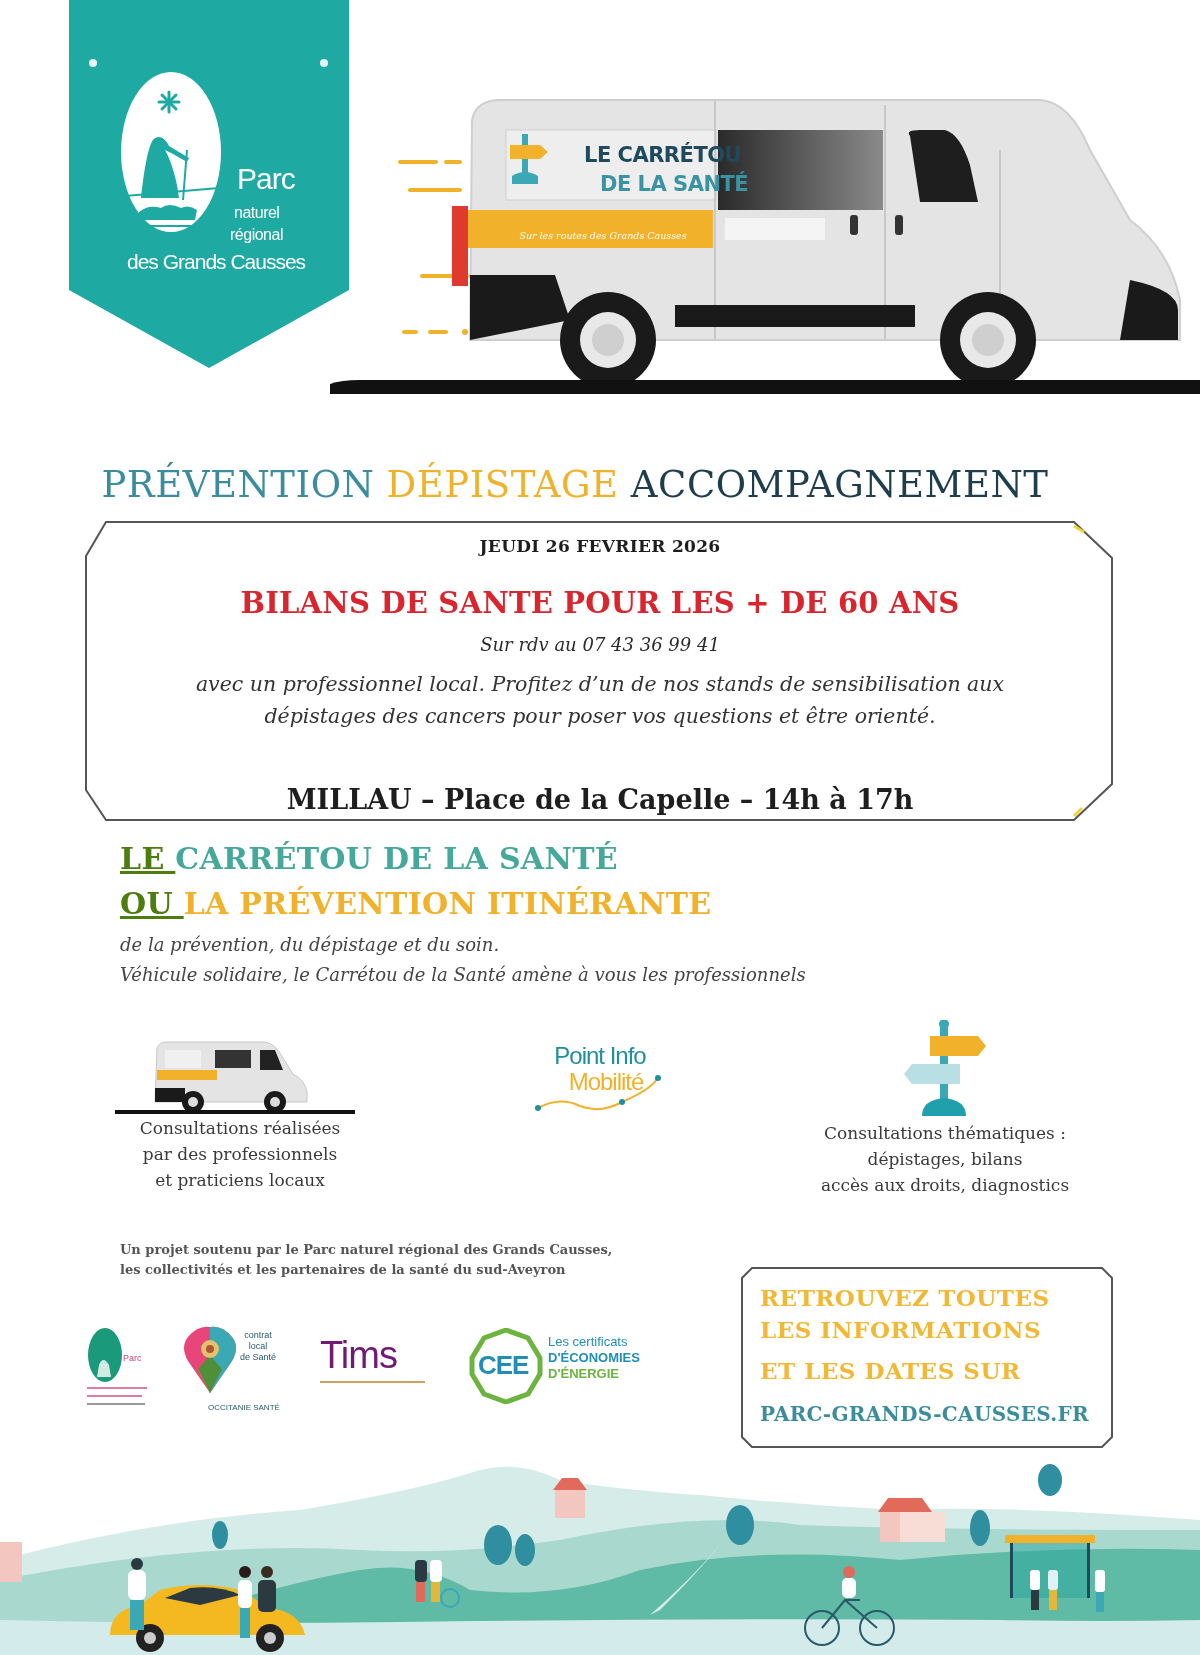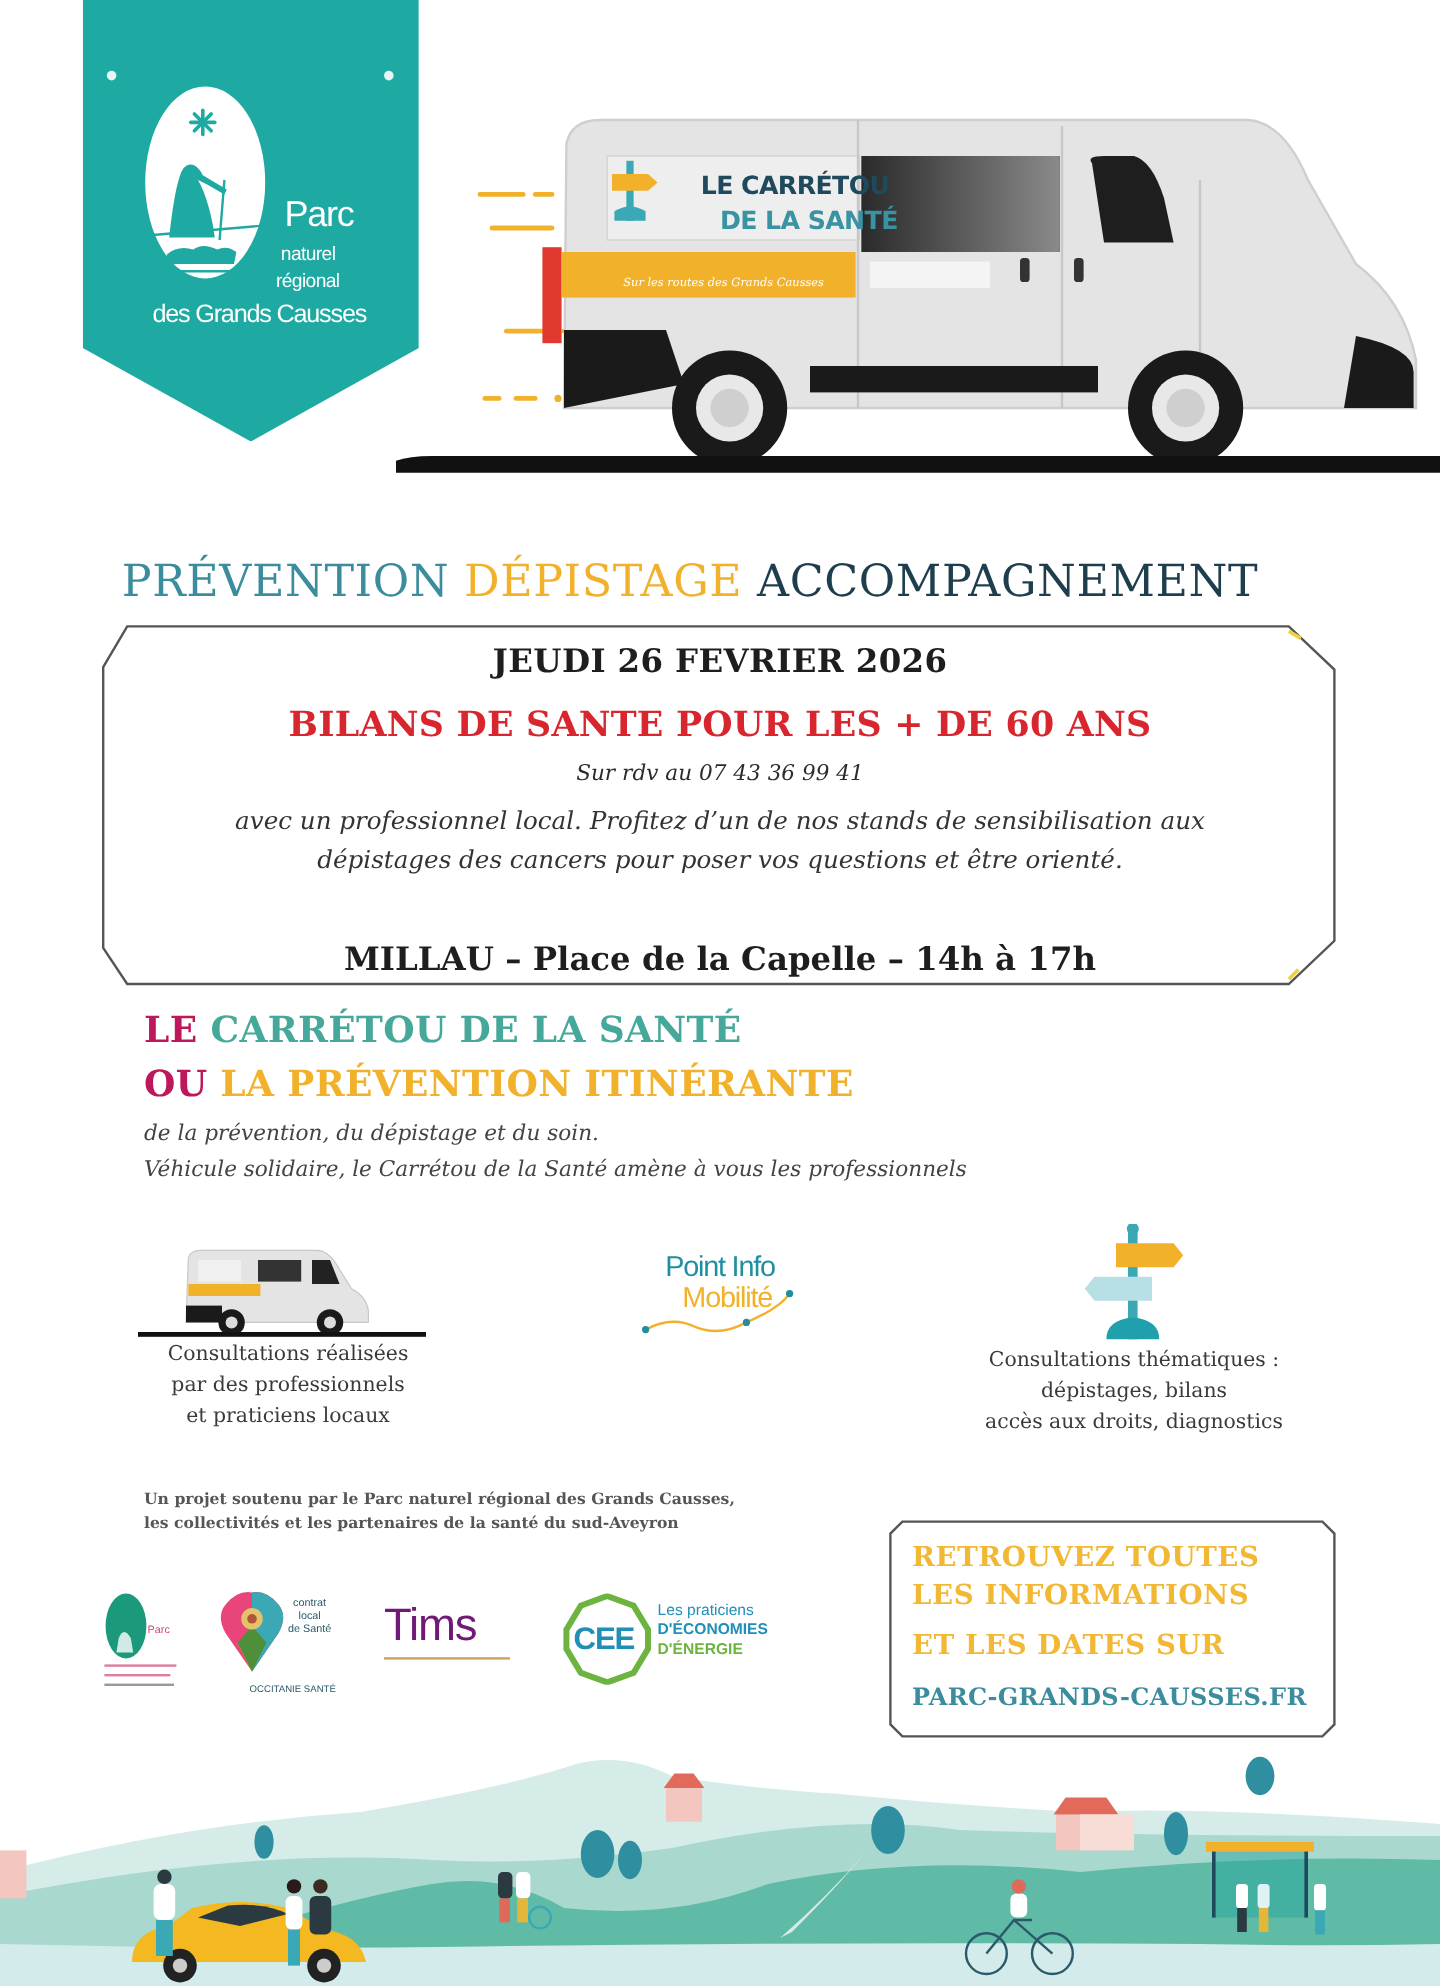--- a/index.html
+++ b/index.html
@@ -24,30 +24,30 @@
 
   
   .headline { position: absolute; left: 0; top: 463px; width: 1150px; text-align: center; font-family: "DejaVu Serif", serif; font-size: 37px; letter-spacing: 0.5px; white-space: nowrap; }
   .hl-1 { color: #3b8d9e; }
   .hl-2 { color: #f1b12b; }
   .hl-3 { color: #1f3e4d; }
 
   
   .event-box { position: absolute; left: 84px; top: 520px; width: 1030px; height: 302px; }
   .event-box svg.frame { position: absolute; left: 0; top: 0; width: 100%; height: 100%; }
-  .ev-date { position: absolute; left: 0; top: 536px; width: 1200px; text-align: center; font-size: 27px; font-weight: bold; color: #1e1e1e; letter-spacing: 0.3px; }
+  .ev-date { position: absolute; left: 0; top: 536px; width: 1200px; text-align: center; font-size: 17px; font-weight: bold; color: #1e1e1e; letter-spacing: 0.3px; }
   .ev-bilans { position: absolute; left: 0; top: 586px; width: 1200px; text-align: center; font-size: 29px; font-weight: bold; color: #d9262e; letter-spacing: 0.2px; }
   .ev-rdv { position: absolute; left: 0; top: 634px; width: 1200px; text-align: center; font-size: 18px; font-style: italic; font-weight: normal; color: #2b2b2b; }
   .ev-desc { position: absolute; left: 120px; top: 668px; width: 960px; text-align: center; font-size: 20.5px; font-style: italic; line-height: 32px; color: #333; }
   .ev-place { position: absolute; left: 0; top: 784px; width: 1200px; text-align: center; font-size: 27px; font-weight: bold; color: #1e1e1e; }
 
   
   .s2-line1 { position: absolute; left: 120px; top: 841px; font-size: 30px; font-weight: bold; letter-spacing: 0.3px; white-space: nowrap; }
   .s2-line2 { position: absolute; left: 120px; top: 886px; font-size: 30px; font-weight: bold; letter-spacing: 0.3px; white-space: nowrap; }
-  .s2-dark { color: #be185d; }
+  .s2-dark { color: #4d7c0f; text-decoration: underline; }
   .s2-teal { color: #45a89a; }
   .s2-yellow { color: #f1b12b; }
   .s2-desc { position: absolute; left: 120px; top: 930px; width: 860px; font-size: 18px; font-style: italic; line-height: 30px; color: #444; }
 
   
   .feature { position: absolute; text-align: center; }
   .feat-text { font-size: 17px; line-height: 26px; color: #3a3a3a; }
   .f1 { left: 110px; top: 1040px; width: 260px; }
   .f2 { left: 430px; top: 1040px; width: 340px; }
   .f3 { left: 790px; top: 1020px; width: 310px; }
@@ -287,21 +287,21 @@
   <div style="font-family:'Liberation Sans',sans-serif; font-size:38px; color:#701a75; letter-spacing:-1px; line-height:40px;">Tims</div>
   <div style="width:105px; height:2px; background:#d0a060; margin-top:6px;"></div>
 </div>
 
 <div class="logo logo-cee">
   <svg width="76" height="76" viewBox="0 0 76 76" style="position:absolute; left:0; top:0;">
     <polygon points="38,2 60,10 72,30 72,46 60,66 38,74 16,66 4,46 4,30 16,10" fill="#ffffff" stroke="#6db33f" stroke-width="5"></polygon>
   </svg>
   <span style="position:absolute; left:10px; top:22px; font-family:'Liberation Sans',sans-serif; font-size:26px; font-weight:bold; color:#1f8fb8; letter-spacing:-1px;">CEE</span>
   <div style="position:absolute; left:80px; top:6px; font-family:'Liberation Sans',sans-serif; line-height:16px;">
-    <div style="font-size:13px; color:#1f8fb8;">Les praticiens</div>
+    <div style="font-size:13px; color:#1f8fb8;">Les certificats</div>
     <div style="font-size:13px; color:#1f8fb8; font-weight:bold;">D'ÉCONOMIES</div>
     <div style="font-size:13px; color:#6db33f; font-weight:bold;">D'ÉNERGIE</div>
   </div>
 </div>
 
 <div class="info-box">
   <svg class="frame" viewBox="0 0 374 183" preserveAspectRatio="none">
     <path d="M12 2 H362 L372 12 V171 L362 181 H12 L2 171 V12 Z" fill="#ffffff" stroke="#555" stroke-width="2"></path>
   </svg>
   <div class="info-line il1">RETROUVEZ TOUTES</div>

